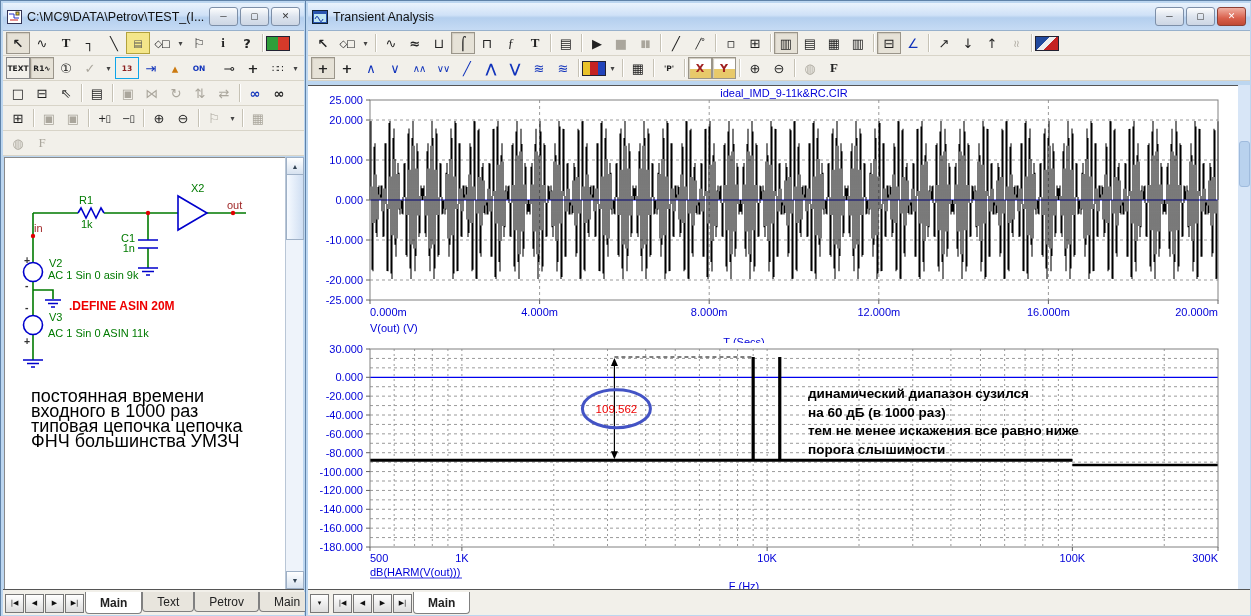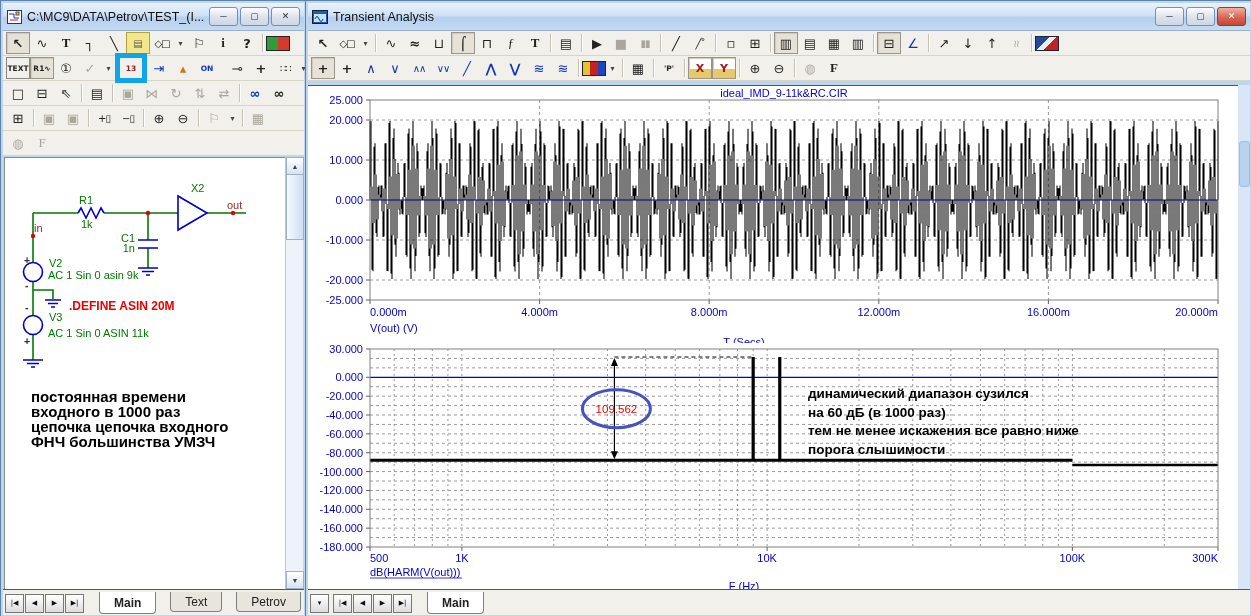--- a/index.html
+++ b/index.html
@@ -18,47 +18,47 @@
   .toolbars{position:absolute;left:2px;right:2px;background:#f2f0ea;}
   .tb-row{display:flex;align-items:center;height:24px;padding:0 3px;border-bottom:1px solid #d8d4c8;}
   .tb-item{min-width:20px;height:20px;display:flex;align-items:center;justify-content:center;
     color:#222;font-family:"DejaVu Sans",sans-serif;font-size:13px;padding:0 1px;border:1px solid transparent;}
   .tb-item.pressed{border:1px solid #9a958a;background:#e6e2d7;box-shadow:inset 1px 1px 1px #cfcabd;}
   .tb-item.grayed{color:#aaa69c;}
   .tb-item.caret{min-width:9px;font-size:8px;color:#444;}
   .tb-item.small{font-size:10px;letter-spacing:-1px;}
   .tb-item.tiny{font-size:7.5px;font-weight:bold;letter-spacing:0;}
   .tb-item.boxed{border:1px solid #888;}
-  .tb-item.redbox{border:5px solid #0ea5e9;color:#8b2020;}
+  .tb-item.redbox{border:1px solid #0ea5e9;color:#8b2020;}
   .tb-item.blue{color:#1133bb;}
   .tb-item.orange{color:#cc7a10;}
   .tb-item.serif{font-family:"Liberation Serif",serif;}
   .tb-item.bold{font-weight:bold;}
   .tb-item.yellow{background:#f4e68a;border:1px solid #b2a23c;color:#555;font-size:10px;}
   .tb-item.redx{color:#a02020;font-size:11px;font-weight:bold;background:linear-gradient(#fff 55%,#e8c96a 55%);}
   .tb-sep{width:1px;height:18px;background:#c6c2b5;margin:0 3px;box-shadow:1px 0 0 #fff;}
   .colorbox-ad,.colorbox-an,.colorbox-pp{width:15px;height:13px;border:1px solid #223;}
   .colorbox-ad{background:linear-gradient(90deg,#2f9e3a 50%,#d53a2a 50%);}
   .colorbox-an{background:linear-gradient(135deg,#224a9e 40%,#eee 40%,#eee 60%,#c42222 60%);}
   .colorbox-pp{background:linear-gradient(90deg,#e8c22a 34%,#c42222 34%,#c42222 67%,#2244bb 67%);}
   
   #schem-canvas{position:absolute;left:3px;top:156px;width:281px;height:432px;background:#fff;
     border-top:1px solid #8a8a8a;border-left:1px solid #8a8a8a;}
   .vscroll{position:absolute;top:156px;width:17px;height:432px;background:#eef3fa;border-left:1px solid #b9c6d6;}
   .sbtn{position:absolute;left:0;width:16px;height:16px;border:1px solid #9eb0c6;
     background:linear-gradient(#fff,#d7e2f0);font-size:7px;color:#345;display:flex;align-items:center;justify-content:center;}
   .sthumb{position:absolute;left:0;width:16px;border:1px solid #9eb0c6;background:linear-gradient(90deg,#f6faff,#cfdef2);}
-  .note-block{position:absolute;font-weight:bold;font-size:15px;line-height:15px;color:#000;white-space:nowrap;}
+  .note-block{position:absolute;font-weight:normal;font-size:18px;line-height:15px;color:#000;white-space:nowrap;}
   
   .bottombar{position:absolute;left:2px;right:2px;bottom:2px;height:24px;background:#f2f0ea;
     border-top:1px solid #555;display:flex;align-items:center;padding:1px 2px 0 2px;gap:1px;}
   .navbtn{width:17px;height:17px;border:1px solid #777;background:linear-gradient(#fff,#ddd);
     font-size:7px;display:flex;align-items:center;justify-content:center;color:#111;font-family:"DejaVu Sans",sans-serif;}
   .tab{height:19px;padding:0 14px;border:1px solid #808080;border-top:none;background:#e8e5dd;
-    display:flex;align-items:center;font-size:12px;color:#222;border-radius:0 0 4px 4px;margin-left:14px;}
+    display:flex;align-items:center;font-size:12px;color:#222;border-radius:0 0 4px 4px;margin-left:0;}
   .tab.active{background:#fff;font-weight:bold;height:21px;}
   
   #plot-panel{position:absolute;left:2px;right:2px;top:84px;bottom:26px;background:#fff;border-top:1px solid #555;}
   .chart{position:absolute;left:6px;}
   #right-scroll{position:absolute;right:2px;top:84px;bottom:26px;width:12px;background:#d8e6f7;}
   #right-scroll .thumb{position:absolute;left:1px;top:56px;width:9px;height:44px;background:#b9d2ee;border:1px solid #9fbbdd;border-radius:3px;}
   .grip{position:absolute;right:4px;bottom:4px;width:16px;height:13px;background:linear-gradient(#eee,#ccc);border:1px solid #999;}
   svg text{font-family:"Liberation Sans",sans-serif;}
 </style>
 </head>
@@ -207,21 +207,21 @@
       <g font-size="11" fill="#a02828">
         <text x="29" y="74">in</text>
         <text x="222" y="51">out</text>
       </g>
       <text x="64" y="152" font-size="12" font-weight="bold" fill="#ee0000">.DEFINE ASIN 20M</text>
     </svg>
 
     <div class="note-block" style="left:30px;top:388px;">
         <div>постоянная времени</div>
         <div>входного в 1000 раз</div>
-        <div>цепочка цепочка входного</div>
+        <div>типовая цепочка цепочка</div>
         <div>ФНЧ большинства УМЗЧ</div>
       </div>
 
     <div class="vscroll" style="left:284px;">
       <span class="sbtn" style="top:0;">▲</span>
       <span class="sthumb" style="top:17px;height:64px;"></span>
       <span class="sbtn" style="bottom:0;">▼</span>
     </div>
 
     <div class="bottombar">

